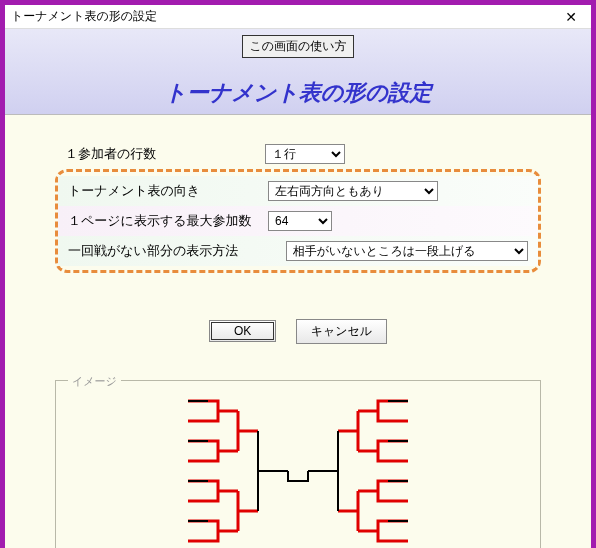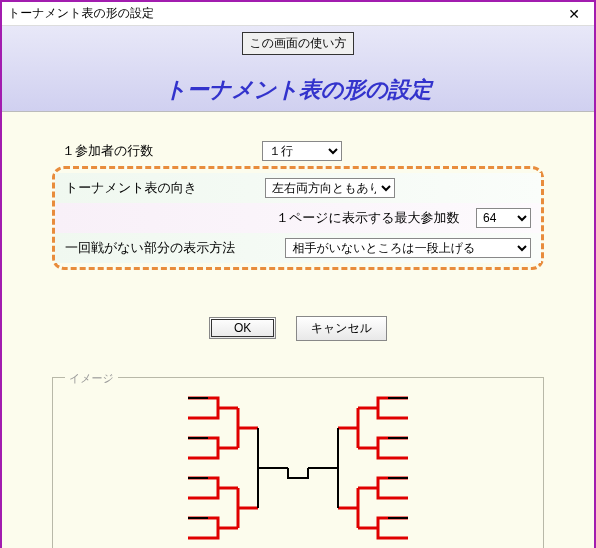--- a/index.html
+++ b/index.html
@@ -1,31 +1,31 @@
 <!DOCTYPE html>
 <html><head>
 <meta charset="utf-8">
 <style>
 * { box-sizing: border-box; margin: 0; padding: 0; }
 body { font-family: "MS PGothic", "Meiryo", sans-serif; font-size: 12px; background: #fff; }
-.window { width: 596px; height: 548px; border: 2px solid #a21caf; background: #f0abfc; position: relative; }
+.window { width: 596px; height: 548px; border: 5px solid #a21caf; background: #f0abfc; position: relative; }
 .titlebar { height: 24px; background: #fff; display: flex; align-items: center; justify-content: space-between; padding: 0 6px; border-bottom: 1px solid #ddd; }
 .titlebar-text { font-size: 12px; }
 .close { width: 28px; height: 20px; display: flex; align-items: center; justify-content: center; font-size: 14px; font-family: Arial; }
 .header { background: linear-gradient(to bottom, #e8e8f8, #d0d0f0); padding: 6px 8px; display: flex; align-items: center; gap: 20px; border-bottom: 1px solid #bbb; flex-direction: column; }
 .help-btn { background: #f0f0f0; border: 1px solid #333; padding: 2px 6px; font-size: 12px; cursor: pointer; }
 .main-title { font-size: 22px; color: #3333cc; font-weight: bold; font-style: italic; font-family: "MS PMincho", serif; }
 .content { background: #fcfced; padding: 24px 50px 4px; height: calc(100% - 24px - 44px); overflow: auto; }
 .form-rows { margin-bottom: 8px; }
 .row { display: flex; align-items: center; height: 30px; padding: 2px 10px; }
 .row .label { width: 200px; font-size: 13px; }
 .row select { font-size: 12px; padding: 1px 2px; border: 1px solid #888; background: #fff; }
 .highlight-box { border: 3px dashed #e88c3c; border-radius: 12px; padding: 4px 0; }
 .row.r1 { background: linear-gradient(to right, #f0f8f0, #fafdfa); }
-.row.r2 { background: linear-gradient(to right, #f8f0f8, #fdfafd); justify-content: flex-end; }
+.row.r2 { background: linear-gradient(to right, #f8f0f8, #fdfafd); }
 .row.r3 { background: linear-gradient(to right, #f0f8f0, #fafdfa); gap: 24px; }
 .buttons { text-align: center; margin: 30px 0 20px; }
 .btn { background: linear-gradient(to bottom, #fff, #e8e8e8); border: 1px solid #888; padding: 3px 24px; font-size: 12px; margin: 16px 8px; cursor: pointer; outline: 1px solid #333; outline-offset: -3px; }
 .btn.cancel { outline: none; padding: 3px 14px; }
 .fieldset { border: 1px solid #b8b8a8; padding: 5px 20px 20px; margin: 7px 0px; position: relative; }
 .legend { position: absolute; top: -7px; left: 12px; background: #fcfced; padding: 0 4px; font-size: 11px; color: #999; }
 .bracket { width: 240px; height: 160px; margin: 5px auto 0; display: block; }
 </style>
 </head>
 <body>
@@ -43,27 +43,27 @@
     <div class="form-rows">
       <div class="row">
         <span class="label">１参加者の行数</span>
         <select style="width:80px">
           <option>１行</option>
         </select>
       </div>
       <div class="highlight-box">
         <div class="row r1">
           <span class="label">トーナメント表の向き</span>
-          <select style="width:130px">
+          <select style="width:170px">
             <option>左右両方向ともあり</option>
           </select>
         </div>
         <div class="row r2">
           <span class="label">１ページに表示する最大参加数</span>
-          <select style="width:55px">
+          <select style="width:64px">
             <option>64</option>
           </select>
         </div>
         <div class="row r3">
           <span class="label">一回戦がない部分の表示方法</span>
           <select style="width:250px">
             <option>相手がいないところは一段上げる</option>
           </select>
         </div>
       </div>

